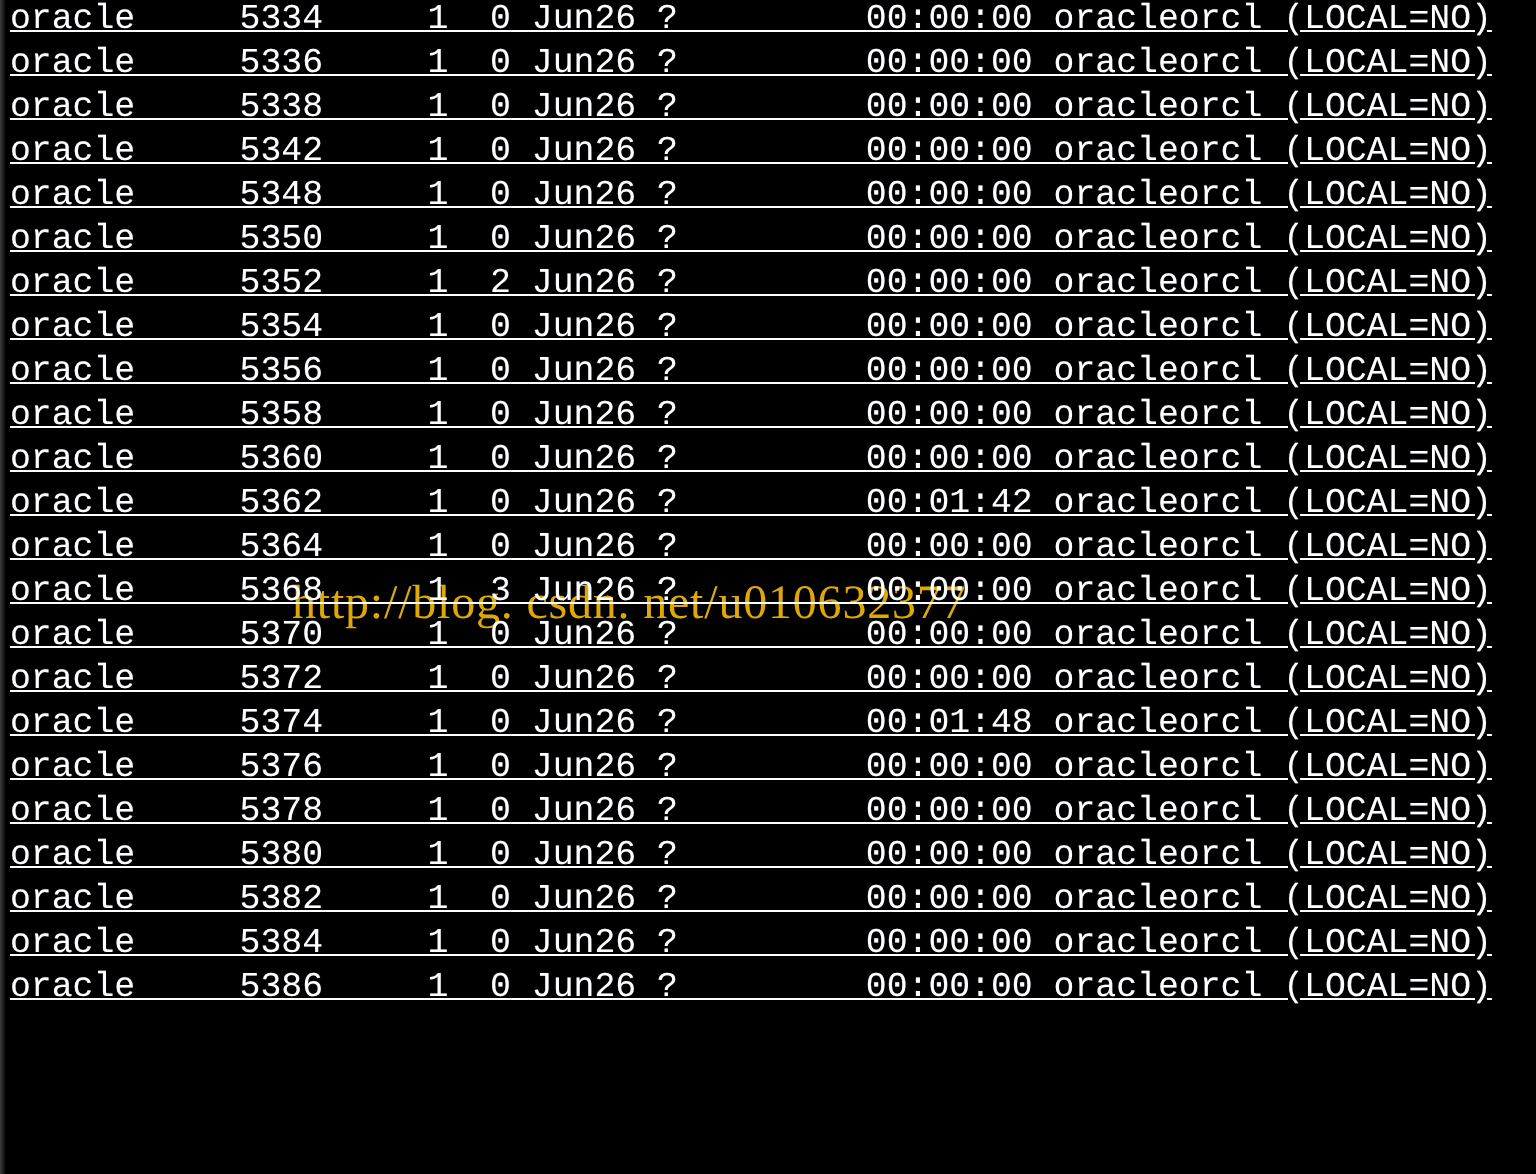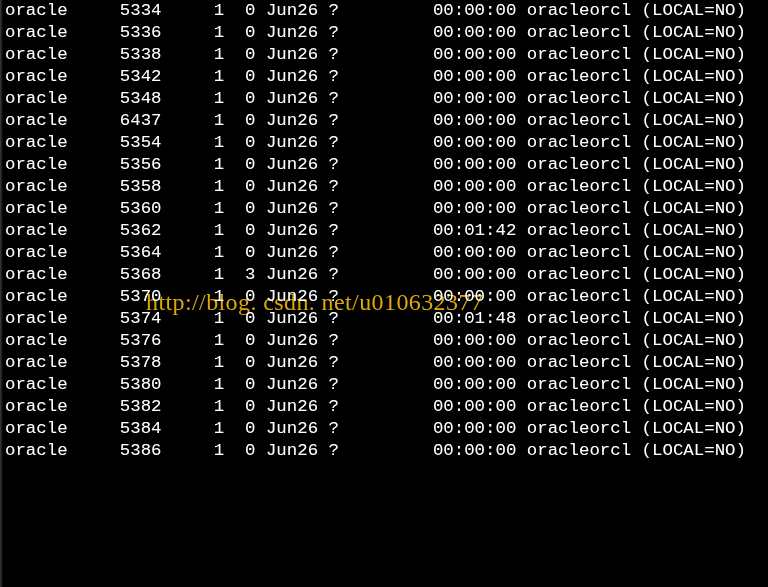--- a/index.html
+++ b/index.html
@@ -39,20 +39,21 @@
   }
   .ps-row {
     height: 22px;
     line-height: 22px;
     white-space: pre;
     font-size: 17.4px;
     letter-spacing: 0px;
     color: #ffffff;
     text-shadow: 0 0 0.5px rgba(170,190,255,0.35);
     padding-left: 5px;
+    text-decoration: underline;
   }
   .watermark {
     position: absolute;
     left: 146px;
     top: 292px;
     z-index: 1;
     font-family: "Liberation Serif", "DejaVu Serif", serif;
     font-size: 24px;
     line-height: 20px;
     white-space: pre;
@@ -70,29 +71,31 @@
   <div id="left-edge"></div>
 
   <div class="watermark">http://blog. csdn. net/u010632377</div>
 
   <div id="rows">
       <div class="ps-row">oracle     5334     1  0 Jun26 ?         00:00:00 oracleorcl (LOCAL=NO)</div>
       <div class="ps-row">oracle     5336     1  0 Jun26 ?         00:00:00 oracleorcl (LOCAL=NO)</div>
       <div class="ps-row">oracle     5338     1  0 Jun26 ?         00:00:00 oracleorcl (LOCAL=NO)</div>
       <div class="ps-row">oracle     5342     1  0 Jun26 ?         00:00:00 oracleorcl (LOCAL=NO)</div>
       <div class="ps-row">oracle     5348     1  0 Jun26 ?         00:00:00 oracleorcl (LOCAL=NO)</div>
-      <div class="ps-row">oracle     6437     1  0 Jun26 ?         00:00:00 oracleorcl (LOCAL=NO)</div>
+      <div class="ps-row">oracle     5350     1  0 Jun26 ?         00:00:00 oracleorcl (LOCAL=NO)</div>
+      <div class="ps-row">oracle     5352     1  2 Jun26 ?         00:00:00 oracleorcl (LOCAL=NO)</div>
       <div class="ps-row">oracle     5354     1  0 Jun26 ?         00:00:00 oracleorcl (LOCAL=NO)</div>
       <div class="ps-row">oracle     5356     1  0 Jun26 ?         00:00:00 oracleorcl (LOCAL=NO)</div>
       <div class="ps-row">oracle     5358     1  0 Jun26 ?         00:00:00 oracleorcl (LOCAL=NO)</div>
       <div class="ps-row">oracle     5360     1  0 Jun26 ?         00:00:00 oracleorcl (LOCAL=NO)</div>
       <div class="ps-row">oracle     5362     1  0 Jun26 ?         00:01:42 oracleorcl (LOCAL=NO)</div>
       <div class="ps-row">oracle     5364     1  0 Jun26 ?         00:00:00 oracleorcl (LOCAL=NO)</div>
       <div class="ps-row">oracle     5368     1  3 Jun26 ?         00:00:00 oracleorcl (LOCAL=NO)</div>
       <div class="ps-row">oracle     5370     1  0 Jun26 ?         00:00:00 oracleorcl (LOCAL=NO)</div>
+      <div class="ps-row">oracle     5372     1  0 Jun26 ?         00:00:00 oracleorcl (LOCAL=NO)</div>
       <div class="ps-row">oracle     5374     1  0 Jun26 ?         00:01:48 oracleorcl (LOCAL=NO)</div>
       <div class="ps-row">oracle     5376     1  0 Jun26 ?         00:00:00 oracleorcl (LOCAL=NO)</div>
       <div class="ps-row">oracle     5378     1  0 Jun26 ?         00:00:00 oracleorcl (LOCAL=NO)</div>
       <div class="ps-row">oracle     5380     1  0 Jun26 ?         00:00:00 oracleorcl (LOCAL=NO)</div>
       <div class="ps-row">oracle     5382     1  0 Jun26 ?         00:00:00 oracleorcl (LOCAL=NO)</div>
       <div class="ps-row">oracle     5384     1  0 Jun26 ?         00:00:00 oracleorcl (LOCAL=NO)</div>
       <div class="ps-row">oracle     5386     1  0 Jun26 ?         00:00:00 oracleorcl (LOCAL=NO)</div>
     </div>
 
 </div>

